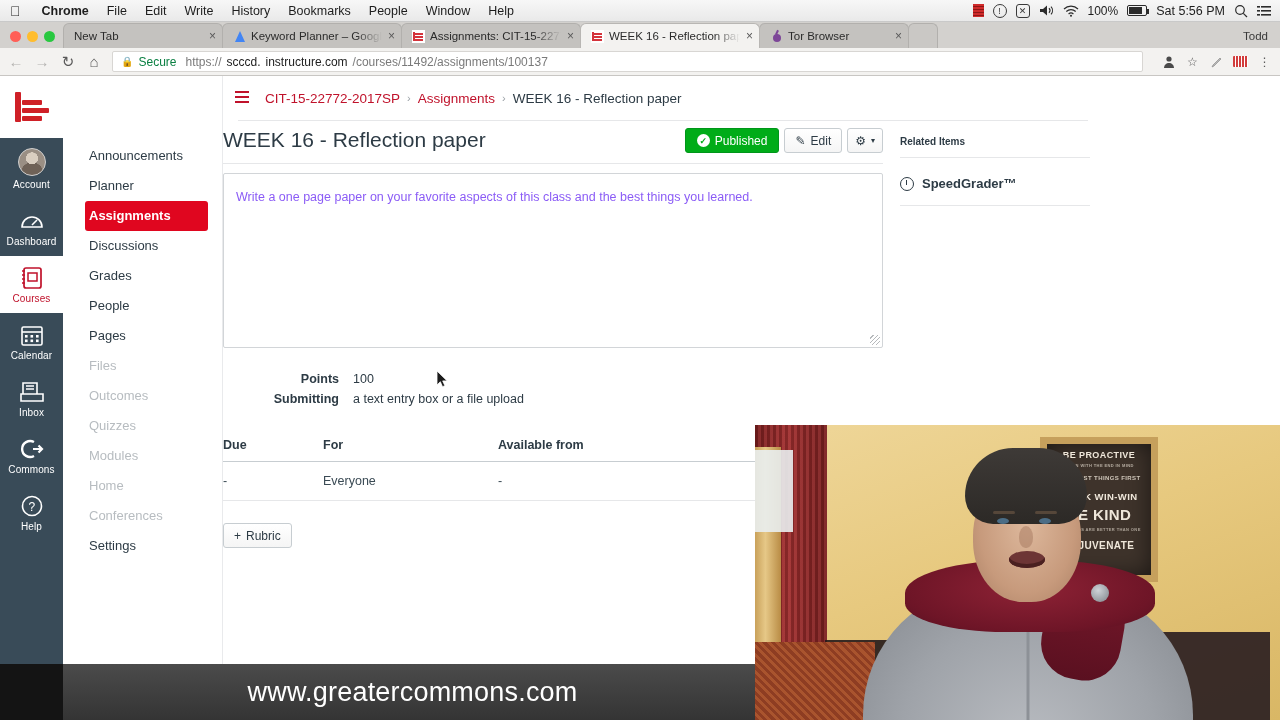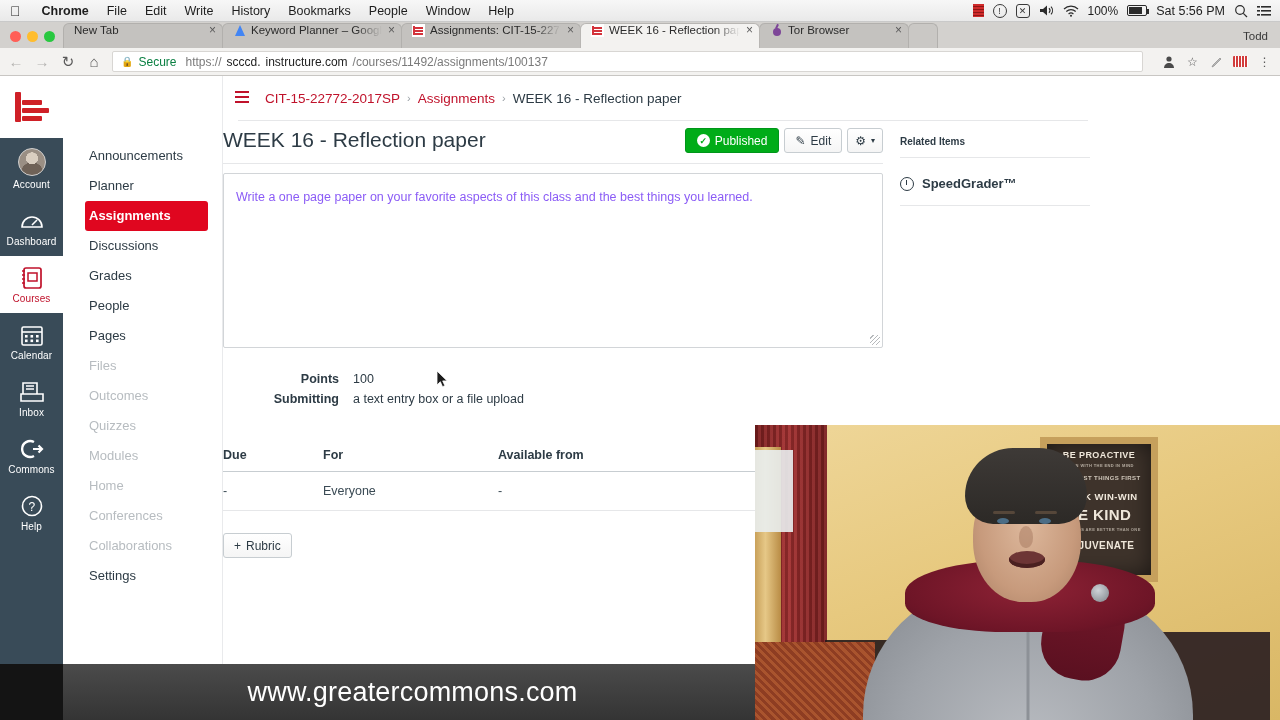--- a/index.html
+++ b/index.html
@@ -38,21 +38,21 @@
 
   
   .tabstrip {
     position: absolute; top: 22px; left: 0; width: 1280px; height: 26px;
     background: #d3d1ce; display: flex; align-items: flex-end; padding-left: 4px;
   }
   .trafficlights { display: flex; gap: 6px; align-items: center; padding: 0 8px 6px 6px; }
   .tl { width: 11px; height: 11px; border-radius: 50%; }
   .tl.r { background: #ff5f57; } .tl.y { background: #ffbd2e; } .tl.g { background: #28c840; }
   .tab {
-    position: relative; height: 25px; display: flex; 
+    position: relative; height: 25px; display: flex; align-items: center;
     padding: 0 6px 0 10px; font-size: 11.5px; color: #2b2b2b;
     background: #c4c2bf; border-top-left-radius: 6px; border-top-right-radius: 6px;
     border: 1px solid #b2b0ad; border-bottom: none; margin-right: -1px;
     max-width: 180px; min-width: 110px;
   }
   .tab.active { background: #f3f2f0; border-color: #b8b6b3; z-index: 3; }
   .tab .favicon { width: 13px; height: 13px; margin-right: 5px; flex: 0 0 13px; }
   .tab .ttl { overflow: hidden; white-space: nowrap; text-overflow: clip;
               flex: 1; -webkit-mask-image: linear-gradient(90deg,#000 80%,transparent); }
   .tab .x { margin-left: 6px; font-size: 12px; color: #5a5a5a; line-height: 1; }
@@ -175,21 +175,21 @@
     margin-top: 9px; border: 1px solid #d2d5d8; border-radius: 2px;
     height: 175px; padding: 16px 12px; font-size: 12.5px; color: #8b5cf6; position: relative;
   }
   .grip { position:absolute; right:2px; bottom:2px; width:10px; height:10px;
      background: repeating-linear-gradient(135deg, transparent 0 2px, #b6b9bc 2px 3px); }
 
   .meta { margin-top: 24px; font-size: 12.5px; color: #2d3b45; }
   .meta .row { display: flex; margin-bottom: 6px; }
   .meta .lbl { width: 130px; text-align: right; font-weight: bold; padding-right: 14px; }
 
-  .duetable { margin-top: 42px; width: 100%; border-collapse: collapse; font-size: 12.5px; color:#2d3b45; }
+  .duetable { margin-top: 32px; width: 100%; border-collapse: collapse; font-size: 12.5px; color:#2d3b45; }
   .duetable th { text-align: left; font-size: 12.5px; font-weight: bold; padding: 0 0 9px 0;
                  border-bottom: 1px solid #c7cdd1; }
   .duetable td { padding: 12px 0; border-bottom: 1px solid #e6e7e9; color:#3a4a54; }
   .duetable .c1 { width: 100px; } .duetable .c2 { width: 175px; }
 
   .rubricbtn { margin-top: 22px; }
 
   .aside { position: absolute; left: 900px; top: 60px; width: 190px; }
   .aside h3 { font-size: 10px; font-weight: bold; color: #2d3b45; padding-bottom: 10px;
               border-bottom: 1px solid #e6e7e9; }
@@ -495,21 +495,20 @@
       <a class="cn-item" href="#">Discussions</a>
       <a class="cn-item" href="#">Grades</a>
       <a class="cn-item" href="#">People</a>
       <a class="cn-item" href="#">Pages</a>
       <a class="cn-item dim" href="#">Files</a>
       <a class="cn-item dim" href="#">Outcomes</a>
       <a class="cn-item dim" href="#">Quizzes</a>
       <a class="cn-item dim" href="#">Modules</a>
       <a class="cn-item dim" href="#">Home</a>
       <a class="cn-item dim" href="#">Conferences</a>
-      <a class="cn-item dim" href="#">Collaborations</a>
       <a class="cn-item" href="#">Settings</a>
     </nav>
 
     <div class="crumbwrap">
       <span class="hamburger">
           <i></i>
           <i></i>
           <i></i>
         </span>
       <a class="crumb" href="#">CIT-15-22772-2017SP</a>

